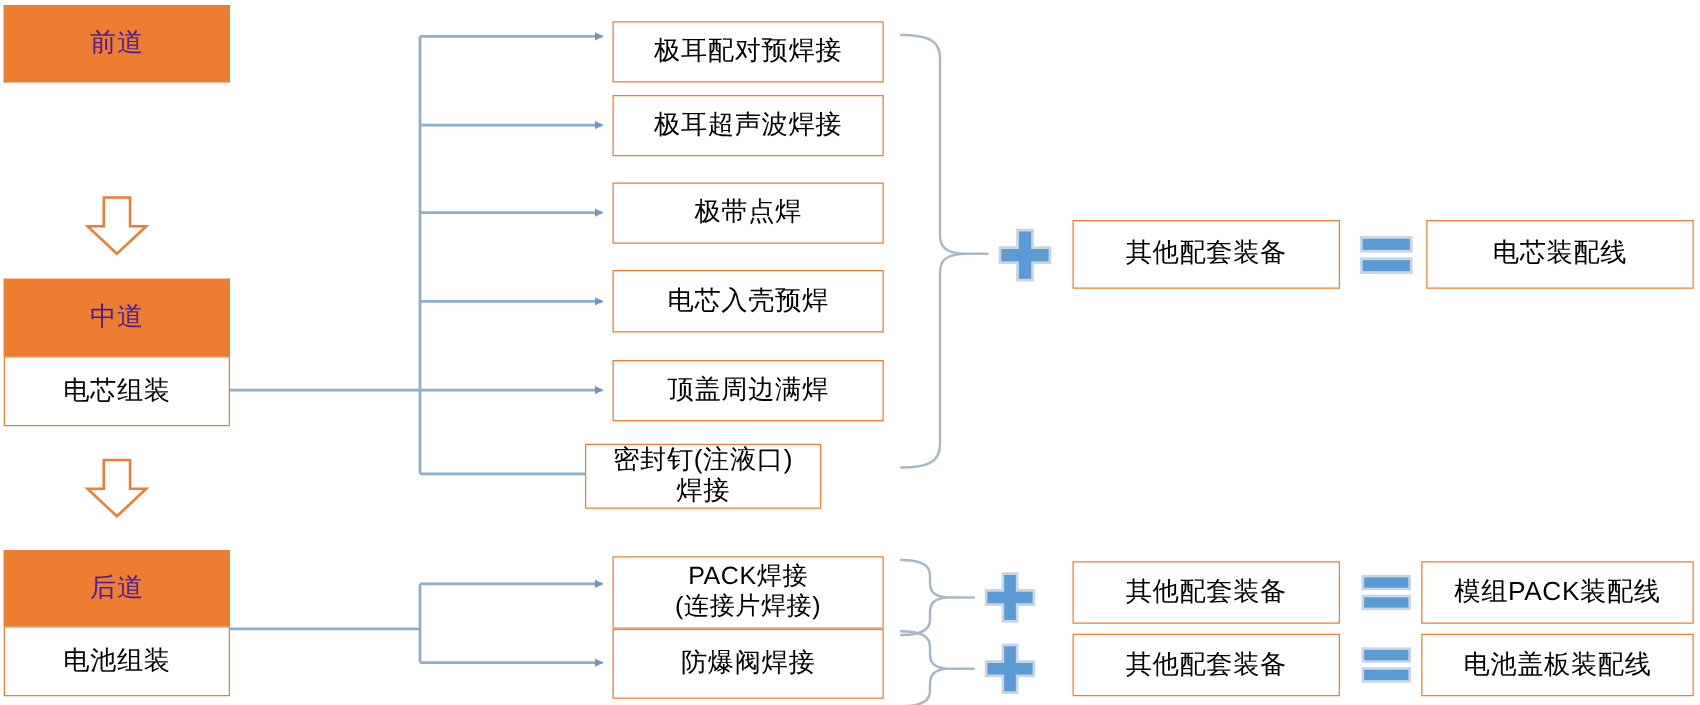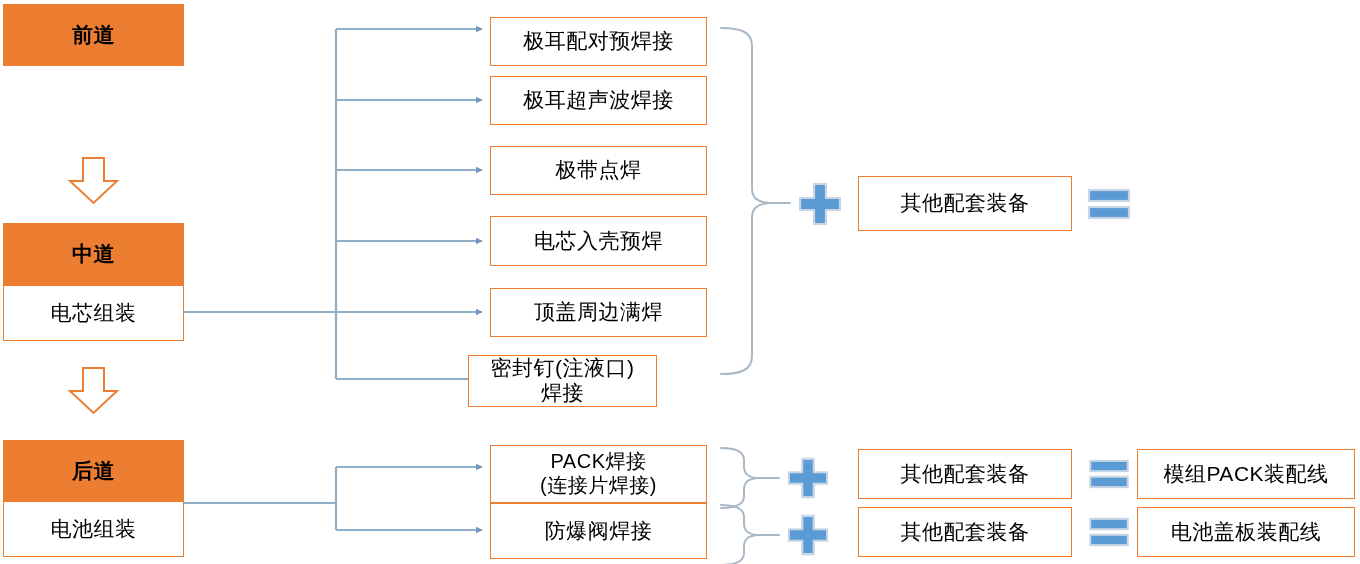--- a/index.html
+++ b/index.html
@@ -28,23 +28,22 @@
     justify-content: center;
     text-align: center;
     color: #000000;
     font-size: 21px;
     line-height: 1.18;
     letter-spacing: 0.5px;
     white-space: pre-line;
   }
   .box.hdr {
     background: #ED7D31;
-    color: #000000;
+    color: #4c1d95;
     border-bottom: none;
-    font-weight: bold;
   }
   .box.body-cell {
     border-top: 1.6px solid #ED7D31;
   }
   
   #wires {
     position: absolute;
     left: 0; top: 0;
     width: 1360px;
     height: 564px;
@@ -155,20 +154,21 @@
       <path d="M17,3 L29,3 L29,17 L43,17 L43,29 L29,29 L29,43 L17,43 L17,29 L3,29 L3,17 L17,17 Z" fill="#5B9BD5" stroke="#C7D5E4" stroke-width="2.2" stroke-linejoin="miter"></path>
     </svg>
   </div>
   <div class="box" style="left:858px; top:176px; width:214px; height:55px;">其他配套装备</div>
   <div class="op" style="left:1087px; top:188px;">
     <svg width="44" height="32" viewBox="0 0 44 32" xmlns="http://www.w3.org/2000/svg">
       <rect x="2" y="2" width="40" height="11" fill="#5B9BD5" stroke="#C7D5E4" stroke-width="2.2"></rect>
       <rect x="2" y="19" width="40" height="11" fill="#5B9BD5" stroke="#C7D5E4" stroke-width="2.2"></rect>
     </svg>
   </div>
+  <div class="box" style="left:1141px; top:176px; width:214px; height:55px;">电芯装配线</div>
 
   <div class="op" style="left:786px; top:456px;">
     <svg width="44" height="44" viewBox="0 0 46 46" xmlns="http://www.w3.org/2000/svg">
       <path d="M17,3 L29,3 L29,17 L43,17 L43,29 L29,29 L29,43 L17,43 L17,29 L3,29 L3,17 L17,17 Z" fill="#5B9BD5" stroke="#C7D5E4" stroke-width="2.2" stroke-linejoin="miter"></path>
     </svg>
   </div>
   <div class="box" style="left:858px; top:449px; width:214px; height:50px;">其他配套装备</div>
   <div class="op" style="left:1087px; top:459px;">
     <svg width="44" height="30" viewBox="0 0 44 32" xmlns="http://www.w3.org/2000/svg">
       <rect x="2" y="2" width="40" height="11" fill="#5B9BD5" stroke="#C7D5E4" stroke-width="2.2"></rect>

